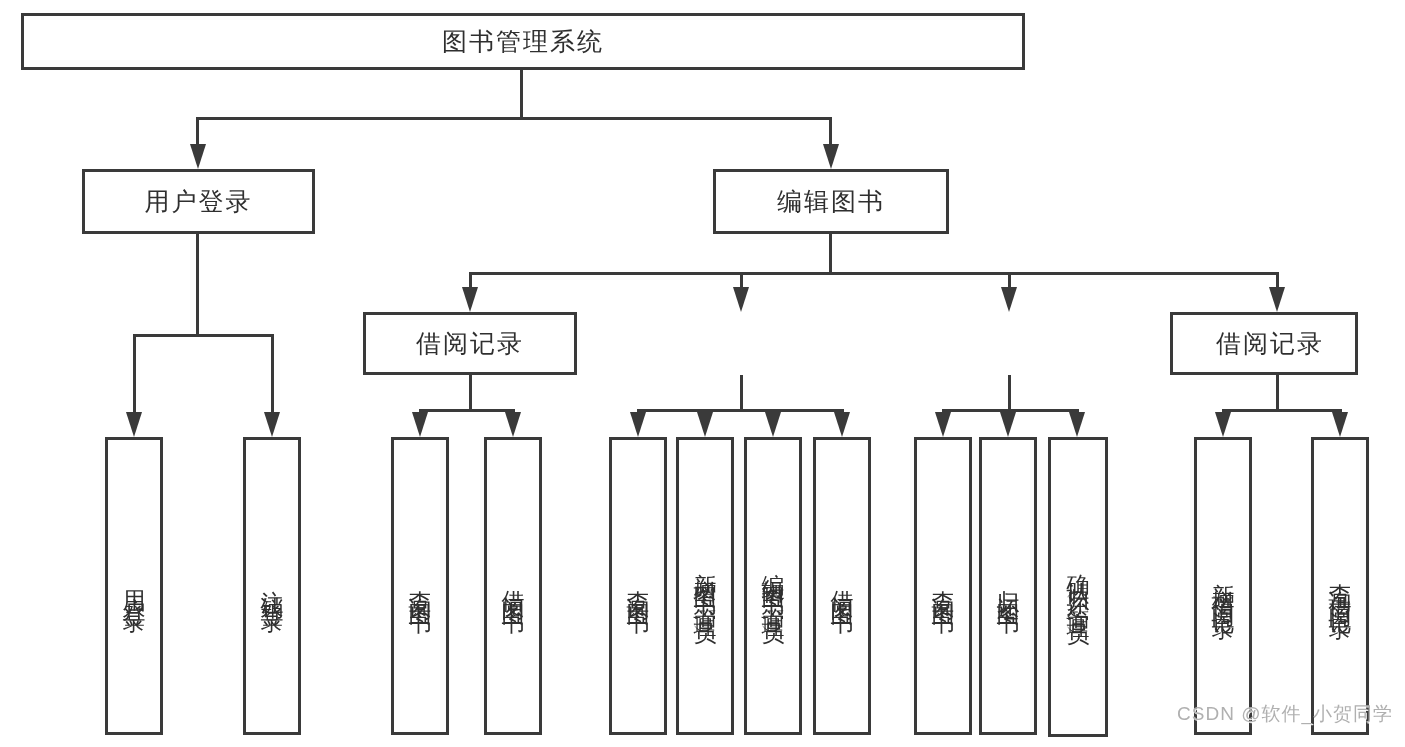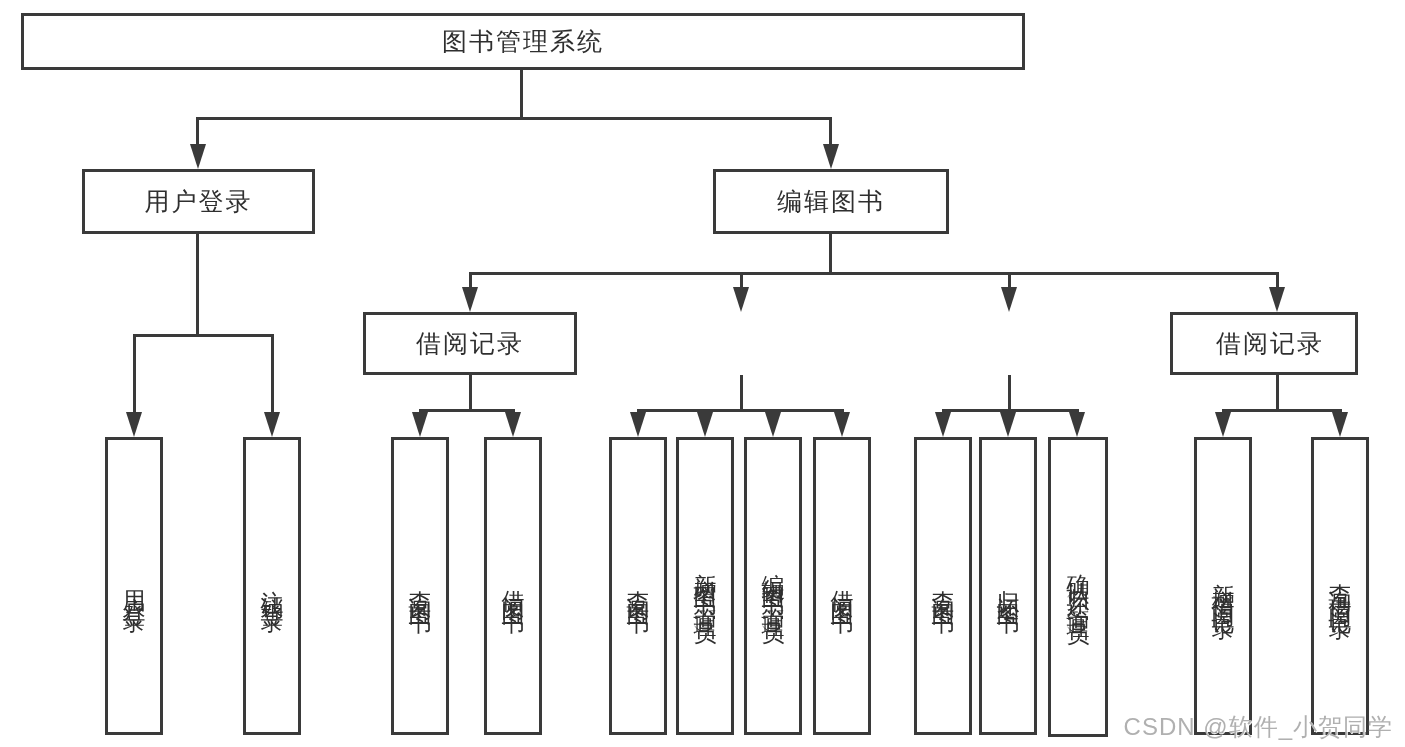--- a/index.html
+++ b/index.html
@@ -19,21 +19,21 @@
   }
   
   .vl{position:absolute;width:3px;background:#3a3a3a;}
   .hl{position:absolute;height:3px;background:#3a3a3a;}
   .ar{
     position:absolute;width:0;height:0;
     border-left:8px solid transparent;border-right:8px solid transparent;
     border-top:25px solid #3a3a3a;
   }
   .watermark{
-    position:absolute;right:12px;bottom:4px;font-size:24px;letter-spacing:1px;
+    position:absolute;right:12px;bottom:20px;font-size:19px;letter-spacing:1px;
     color:#b0b0b0;text-shadow:1px 1px 0 rgba(255,255,255,.9);white-space:nowrap;
   }
 </style>
 </head>
 <body>
 
 <div class="stage">
 
   <div class="box" style="left:21px;top:13px;width:1004px;height:57px;">
     <span class="h-label">图书管理系统</span>

